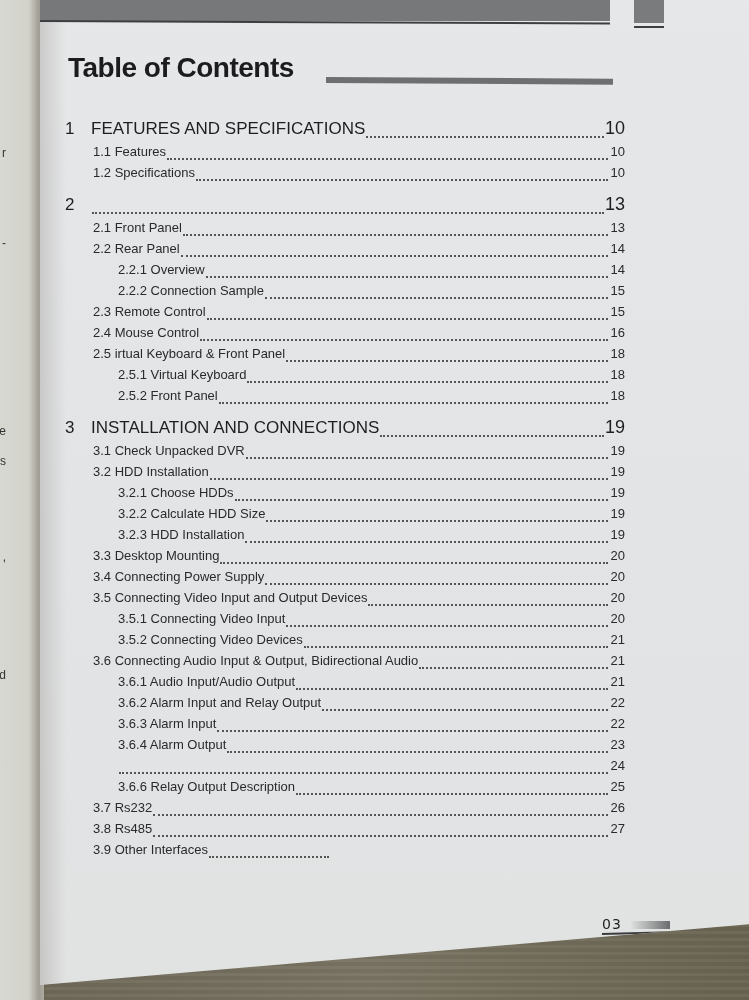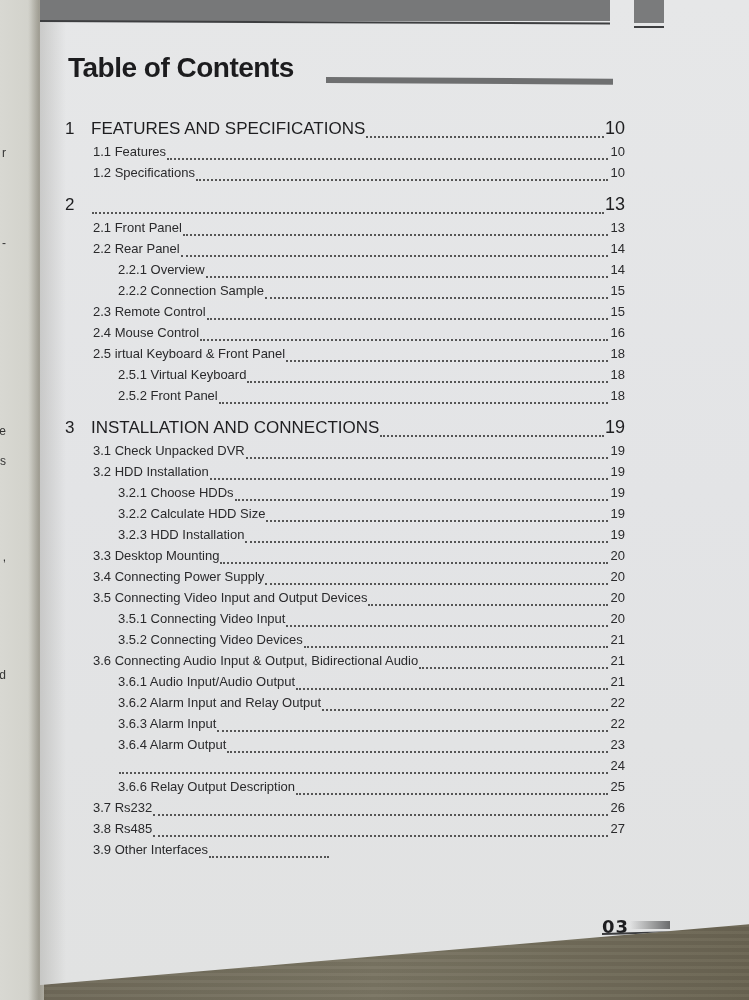--- a/index.html
+++ b/index.html
@@ -94,21 +94,21 @@
     border-bottom: 2px dotted #555; height: 1px; align-self: flex-end;
     margin-bottom: 5px;
   }
   .row.l1 .dots { border-bottom-width: 2px; margin-bottom: 6px; }
   .row .page-num { flex: 0 0 auto; text-align: right; min-width: 16px; }
   .row.l1 .page-num { font-size: 18px; }
 
   .footer-num {
     position: absolute; left: 562px; top: 916px;
     font-family: "DejaVu Sans", sans-serif;
-    font-size: 18px; font-weight: bold; color: #1e1e20; letter-spacing: 1px;
+    font-size: 14px; font-weight: normal; color: #1e1e20; letter-spacing: 1px;
   }
   .footer-grad {
     position: absolute; left: 590px; top: 921px; width: 40px; height: 8px;
     background: linear-gradient(90deg, rgba(110,110,112,0) 0%, #6a6b6c 100%);
   }
   .footer-line {
     position: absolute; left: 562px; top: 933px; width: 68px; height: 2px;
     background: #3a3b3d; transform: rotate(-1.5deg); transform-origin: left;
   }
 </style>

